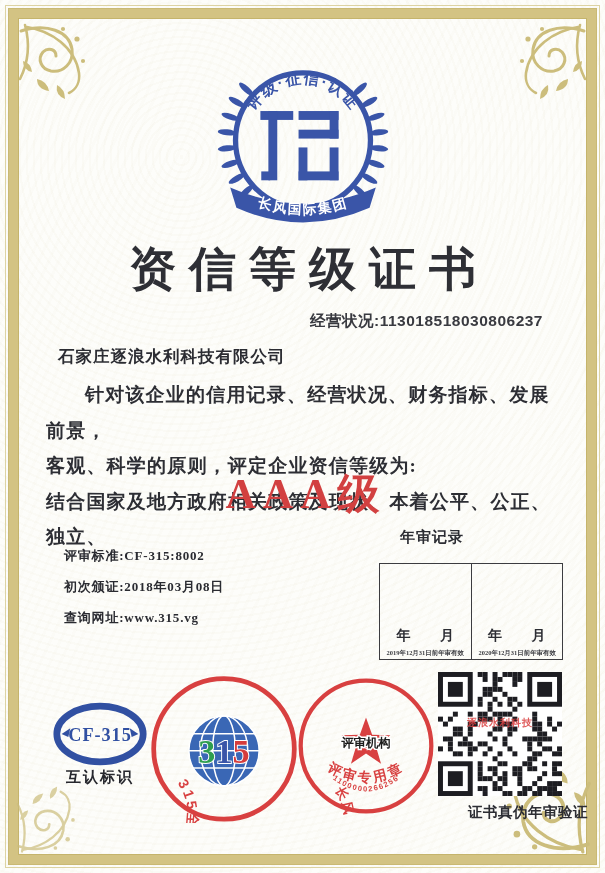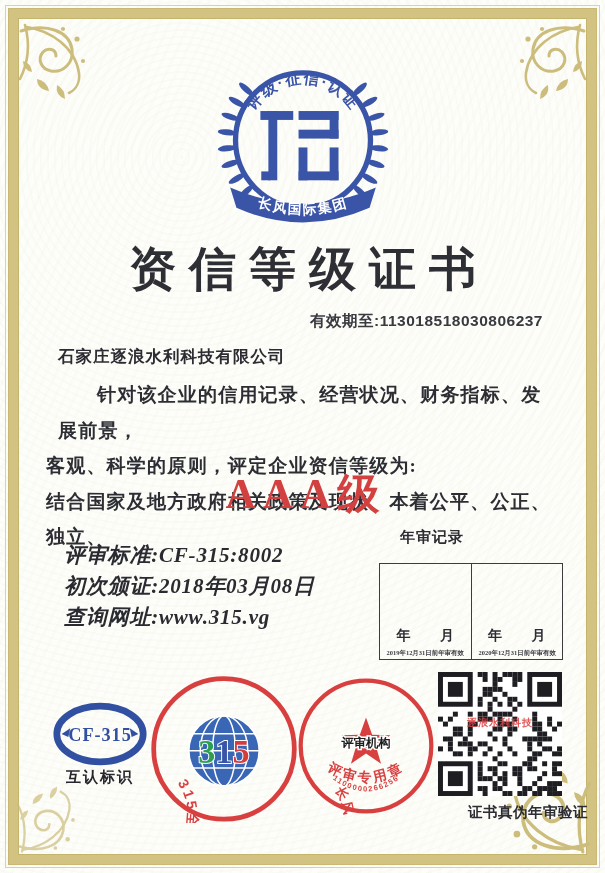--- a/index.html
+++ b/index.html
@@ -29,26 +29,26 @@
     position:absolute;top:311px;right:62px;
     font-family:"Liberation Sans","DejaVu Sans",sans-serif;
     font-weight:bold;font-size:15.5px;color:#393a40;letter-spacing:.5px;
   }
   .company{
     position:absolute;left:58px;top:346px;
     font-family:"Liberation Sans","DejaVu Sans",sans-serif;
     font-weight:bold;font-size:16.5px;color:#2b2c32;letter-spacing:1px;
   }
   .body-text{position:absolute;left:46px;top:377px;width:515px;font-weight:bold;font-size:19px;line-height:35.5px;letter-spacing:1.2px;color:#2d2e34;}
-  .body-text .indent{text-indent:39px;margin-left:12px;}
+  .body-text .indent{text-indent:39px;}
   .grade{
     position:absolute;left:0;top:466px;width:100%;text-align:center;
     font-weight:bold;font-size:42px;letter-spacing:7px;text-indent:7px;color:#d24040;
   }
-  .details{position:absolute;left:64px;top:540px;font-weight:bold;font-size:21px;color:#2a2b31;letter-spacing:.8px;font-style:italic;}
+  .details{position:absolute;left:64px;top:540px;font-weight:bold;font-size:13px;color:#2a2b31;letter-spacing:.8px;}
   .details div{height:31px;line-height:31px;}
   .annual{position:absolute;left:379px;top:528px;width:184px;}
   .annual-title{font-weight:bold;font-size:15px;letter-spacing:1px;color:#2c2d33;margin-left:21px;}
   .annual-table{margin-top:16px;height:95px;border:1.5px solid #3c3c40;display:flex;}
   .annual-cell{flex:1;position:relative;}
   .annual-cell + .annual-cell{border-left:1.5px solid #3c3c40;}
   .ym{position:absolute;left:0;right:0;bottom:14px;text-align:center;font-weight:bold;font-size:14px;word-spacing:26px;color:#2c2d33;}
   .note{position:absolute;left:0;right:0;bottom:1px;text-align:center;font-weight:bold;font-size:7px;transform:scale(.92);color:#3a3b40;white-space:nowrap;}
   .cf-oval{position:absolute;left:52px;top:702px;}
   .mutual{position:absolute;left:52px;top:768px;width:96px;text-align:center;font-weight:bold;font-size:15px;letter-spacing:2px;color:#26272d;}
@@ -138,21 +138,21 @@
     </g>
 
     <path d="M18,148 Q100,184 182,148 L175,171 Q100,204 25,171 Z" fill="#3a55a8"></path>
     <text font-size="15.5" font-weight="bold" fill="#ffffff" letter-spacing="2" font-family="Liberation Sans,sans-serif">
       <textPath href="#bannerTxt" startOffset="50%" text-anchor="middle">长风国际集团</textPath>
     </text>
   </svg>
 
   <div class="title">资信等级证书</div>
 
-  <div class="credit">有效期至:113018518030806237</div>
+  <div class="credit">经营状况:113018518030806237</div>
 
   <div class="company">石家庄逐浪水利科技有限公司</div>
 
   <div class="body-text">
     <div class="indent">针对该企业的信用记录、经营状况、财务指标、发展前景，</div>
     <div>客观、科学的原则，评定企业资信等级为:</div>
     <div>结合国家及地方政府相关政策及现状、本着公平、公正、独立、</div>
   </div>
 
   <div class="grade">AAA级</div>

